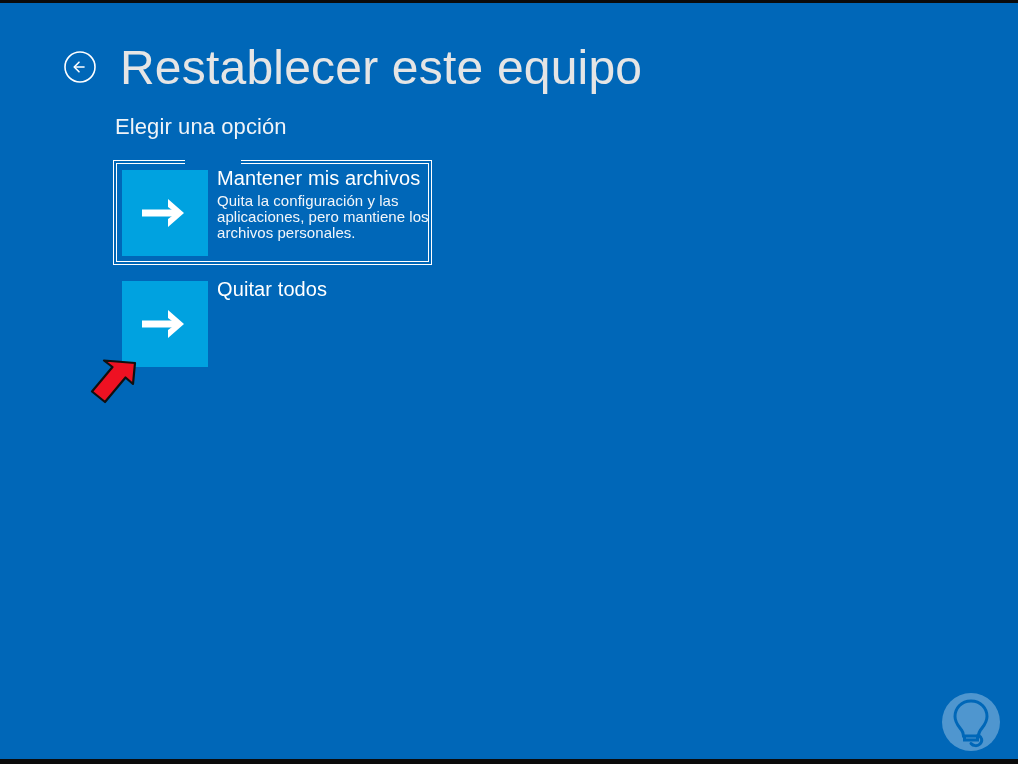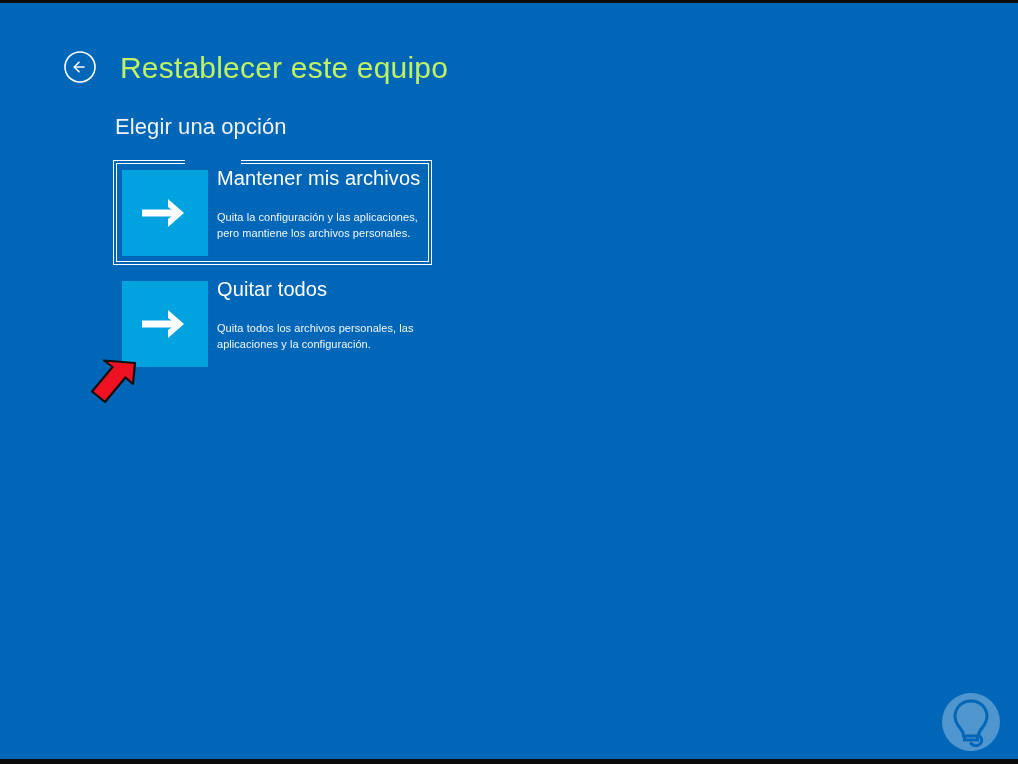--- a/index.html
+++ b/index.html
@@ -51,23 +51,23 @@
   }
 
   .back-button svg { display: block; }
 
   .page-title {
     position: absolute;
     left: 120px;
     top: 0;
     height: 70px;
     line-height: 70px;
-    font-size: 30px;
+    font-size: 48px;
     font-weight: 300;
-    color: #bef264;
+    color: #e5e5e5;
     letter-spacing: 0.2px;
     white-space: nowrap;
   }
 
   
   .subtitle {
     position: absolute;
     left: 115px;
     top: 111px;
     font-size: 22px;
@@ -148,22 +148,22 @@
 
   .tile-heading {
     font-size: 20px;
     font-weight: 300;
     line-height: 24px;
     color: #ffffff;
     letter-spacing: 0.1px;
   }
 
   .tile-desc {
-    margin-top: 19px;
-    font-size: 11px;
+    margin-top: 3px;
+    font-size: 15px;
     font-weight: 400;
     line-height: 16px;
     color: #f2f6fa;
     letter-spacing: 0.05px;
   }
 
   .tile-desc-wide { width: 226px; }
 
   
   .annotation-arrow {
@@ -234,21 +234,20 @@
         <span>
           <svg width="54" height="40" viewBox="0 0 54 40">
             <path d="M4 20 H38" stroke="#ffffff" stroke-width="7" stroke-linecap="butt" fill="none"></path>
             <path d="M30 6 L46 20 L30 34 L30 26 L38 20 L30 14 Z" fill="#ffffff"></path>
           </svg>
         </span>
       </div>
 
       <div class="tile-text">
         <div class="tile-heading">Quitar todos</div>
-        <div class="tile-desc tile-desc-wide">Quita todos los archivos personales, las aplicaciones y la configuración.</div>
       </div>
     </div>
 
   </div>
 
   <div class="annotation-arrow">
     <svg width="60" height="58" viewBox="0 0 60 58">
       <path d="M49 5 L47 26 L39.5 19.5 L19 44 L6 33.5 L26.5 9 L18 2.5 Z" fill="#ee1122" stroke="#101010" stroke-width="2.2" stroke-linejoin="round"></path>
     </svg>
   </div>

